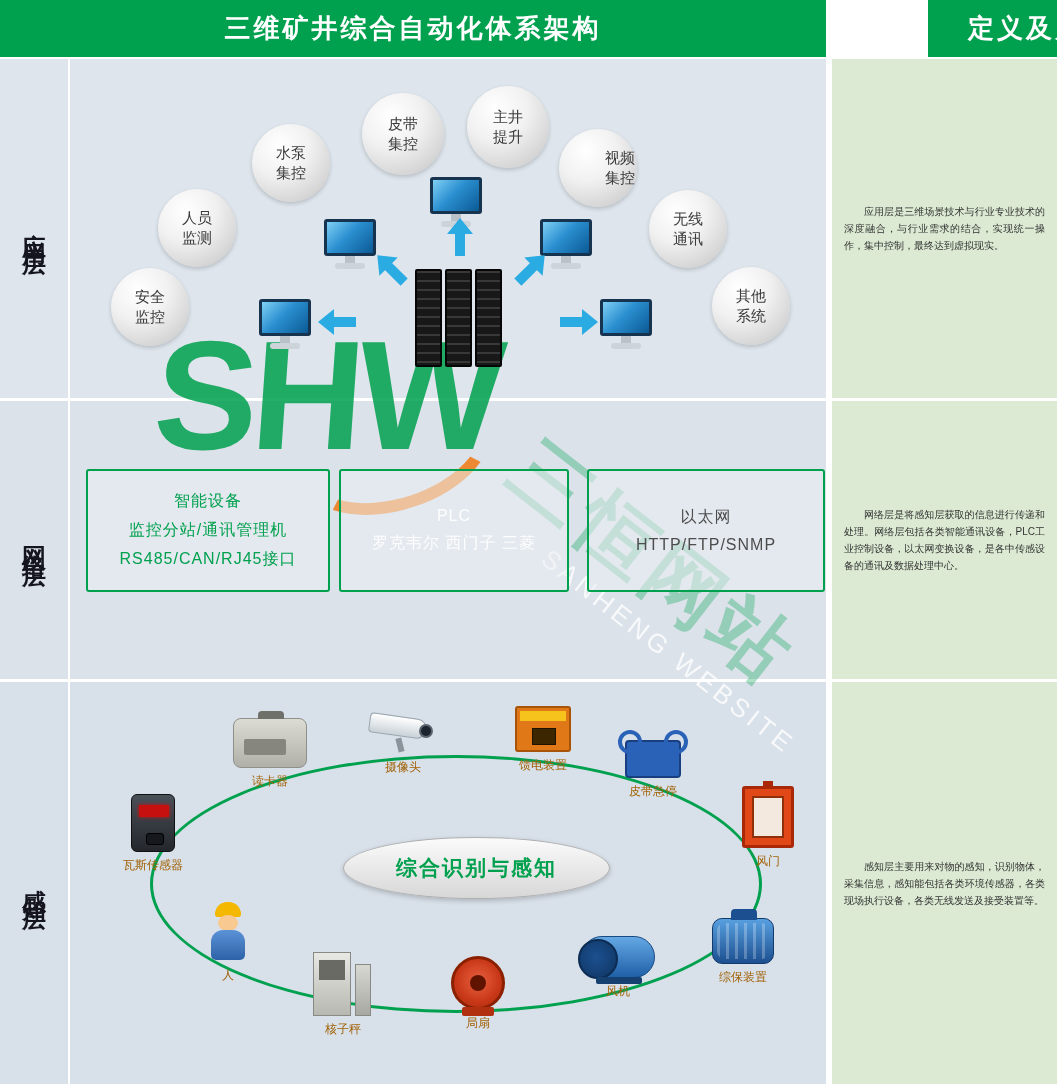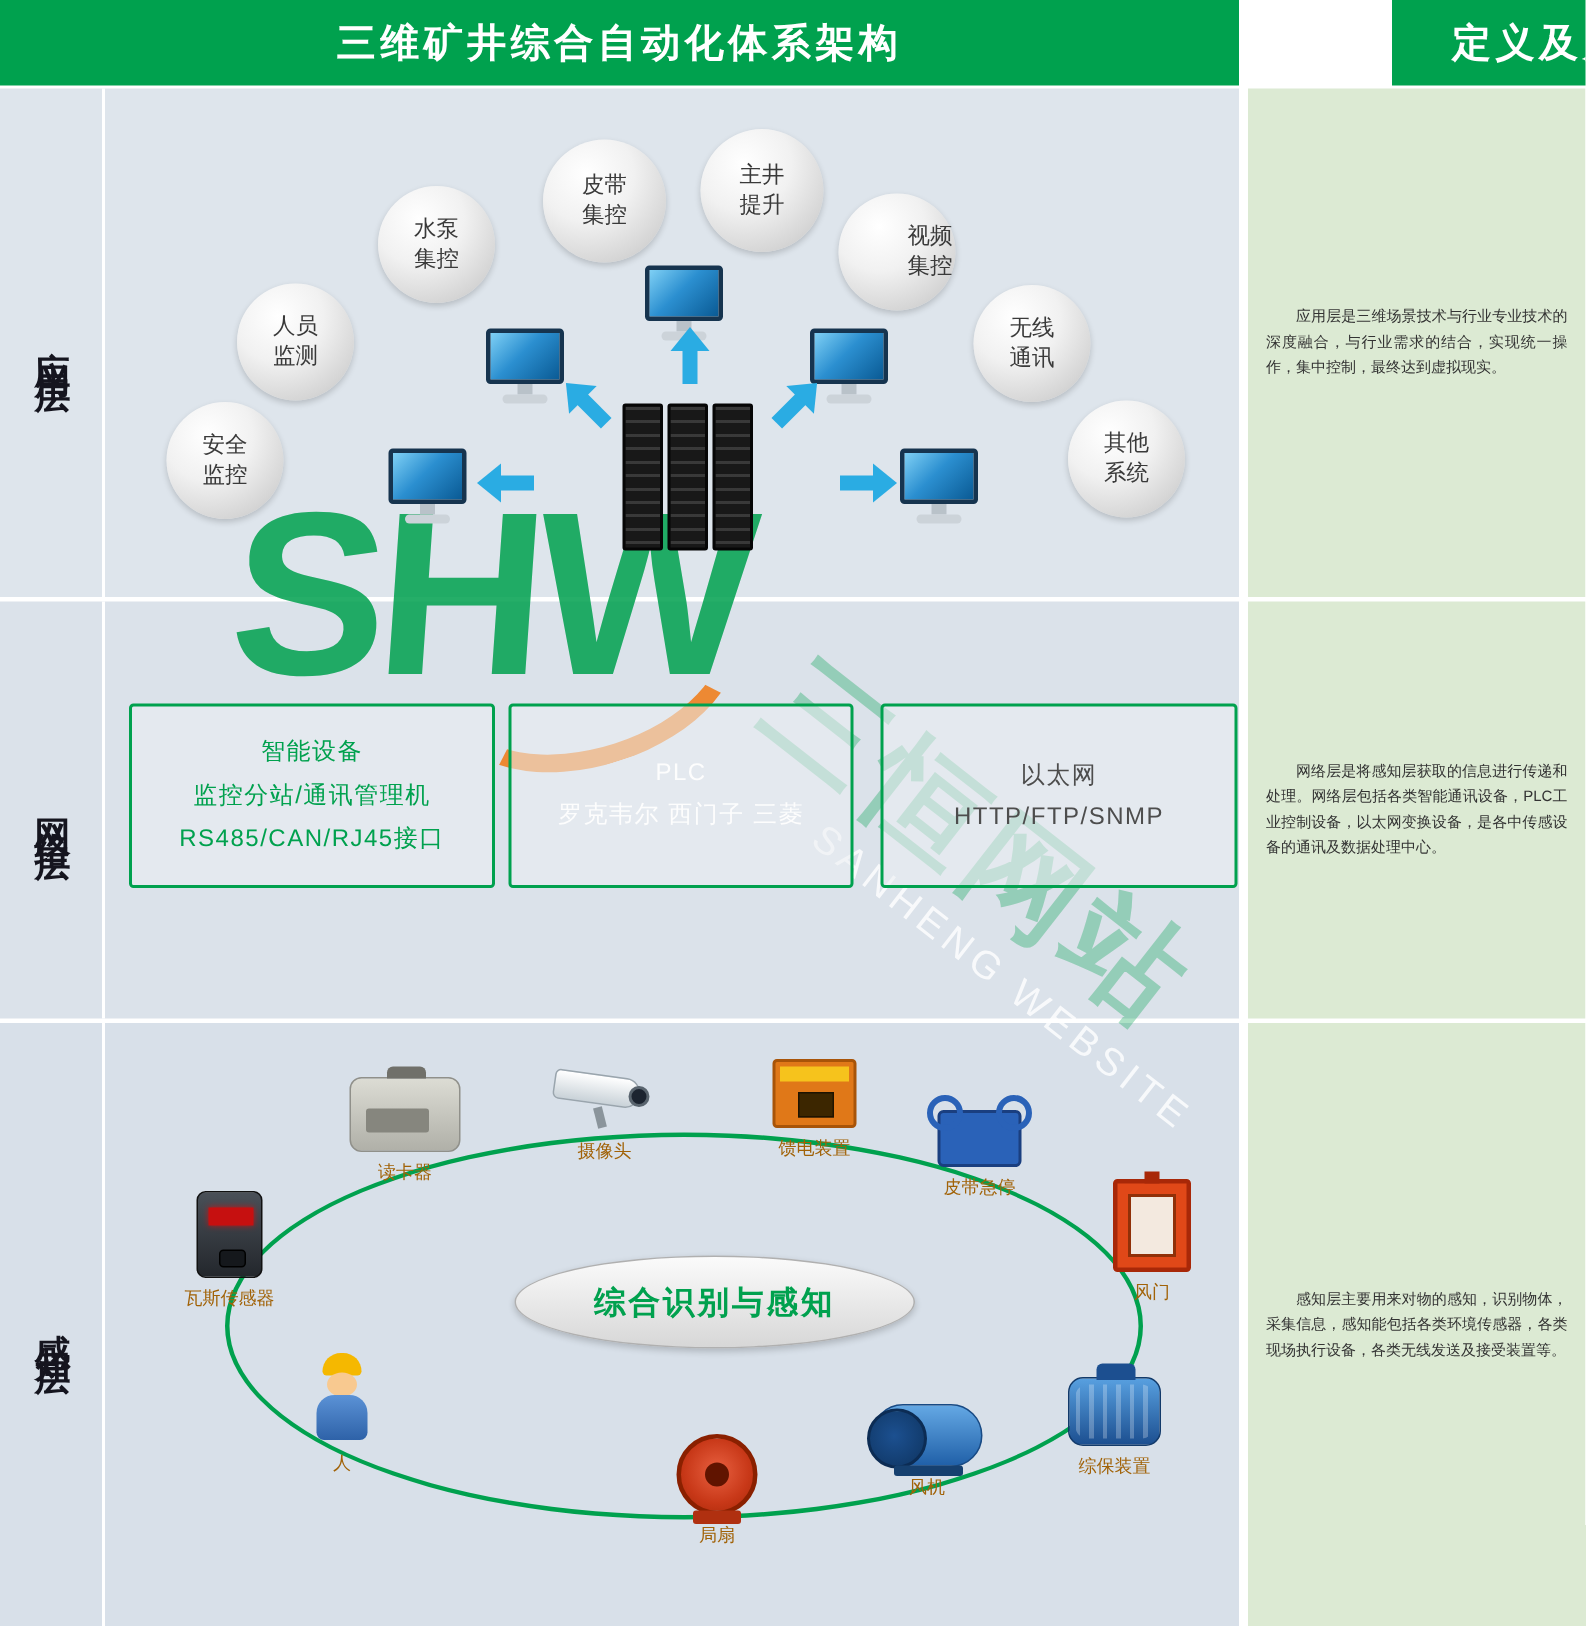--- a/index.html
+++ b/index.html
@@ -322,20 +322,28 @@
         <span class="dlabel">综保装置</span>
       </div>
       <div class="device d-fan">
         <div class="ic-fan"></div>
         <span class="dlabel">风机</span>
       </div>
       <div class="device d-localfan">
         <div class="ic-localfan"></div>
         <span class="dlabel">局扇</span>
       </div>
+      <div class="device d-scale">
+        <div class="ic-scale">
+            <div class="sc-main"></div>
+            <div class="sc-panel"></div>
+            <div class="sc-side"></div>
+          </div>
+        <span class="dlabel">核子秤</span>
+      </div>
       <div class="device d-person">
         <div class="ic-person">
             <div class="helmet"></div>
             <div class="head"></div>
             <div class="torso"></div>
           </div>
         <span class="dlabel">人</span>
       </div>
     </div>
     <div class="vgap"></div>

